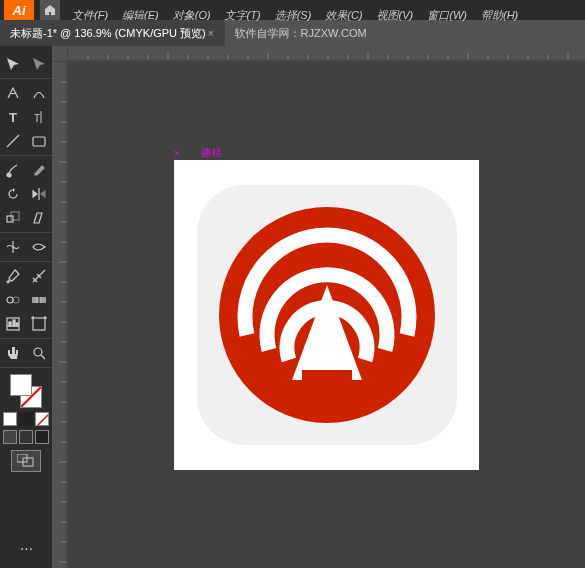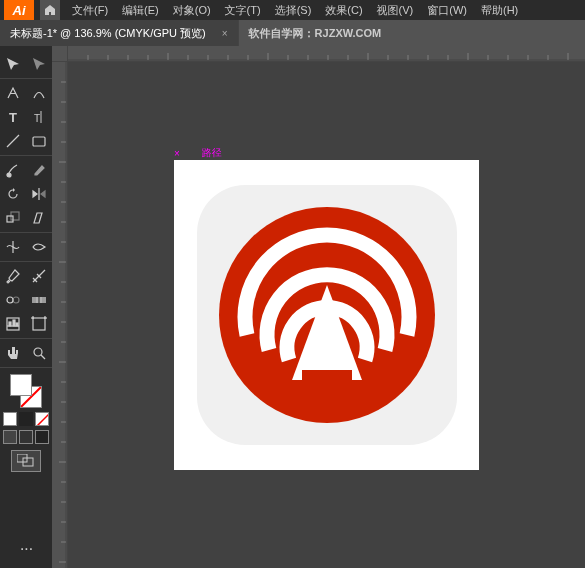--- a/index.html
+++ b/index.html
@@ -10,21 +10,21 @@
       font-family: Arial, sans-serif;
       font-size: 12px;
       background: #414141;
     }
 
     
     .menu-bar {
       height: 20px;
       background: #2b2b2b;
       display: flex;
-      align-items: center;
+      align-items: flex-start;
       padding: 0 4px;
       gap: 2px;
     }
     .menu-bar-logo {
       width: 30px;
       height: 20px;
       display: flex;
       align-items: center;
       justify-content: center;
       background: #FF6A00;
@@ -36,59 +36,59 @@
     }
     .menu-item {
       color: #ccc;
       font-size: 11px;
       padding: 15px 6px;
       height: 20px;
       display: flex;
       align-items: center;
       cursor: pointer;
       white-space: nowrap;
+      font-style: italic;
     }
 
     
     .tab-bar {
       height: 26px;
       background: #535353;
       display: flex;
       align-items: center;
       padding: 0;
     }
     .tab {
       height: 26px;
       background: #676767;
       color: #ddd;
       font-size: 11px;
       display: flex;
       align-items: center;
       padding: 0 10px;
-      gap: 16px;
+      gap: 2px;
       cursor: pointer;
       border-right: 1px solid #444;
     }
     .tab.active {
       background: #414141;
       color: #fff;
     }
     .tab-close {
       color: #aaa;
       font-size: 10px;
       cursor: pointer;
     }
     .tab-right-label {
       color: #ccc;
       font-size: 11px;
       padding: 0 10px;
       display: flex;
       align-items: center;
       height: 26px;
-      font-weight: bold;
     }
 
     
     .main-area {
       display: flex;
       height: calc(568px - 46px);
     }
 
     
     .toolbar {

